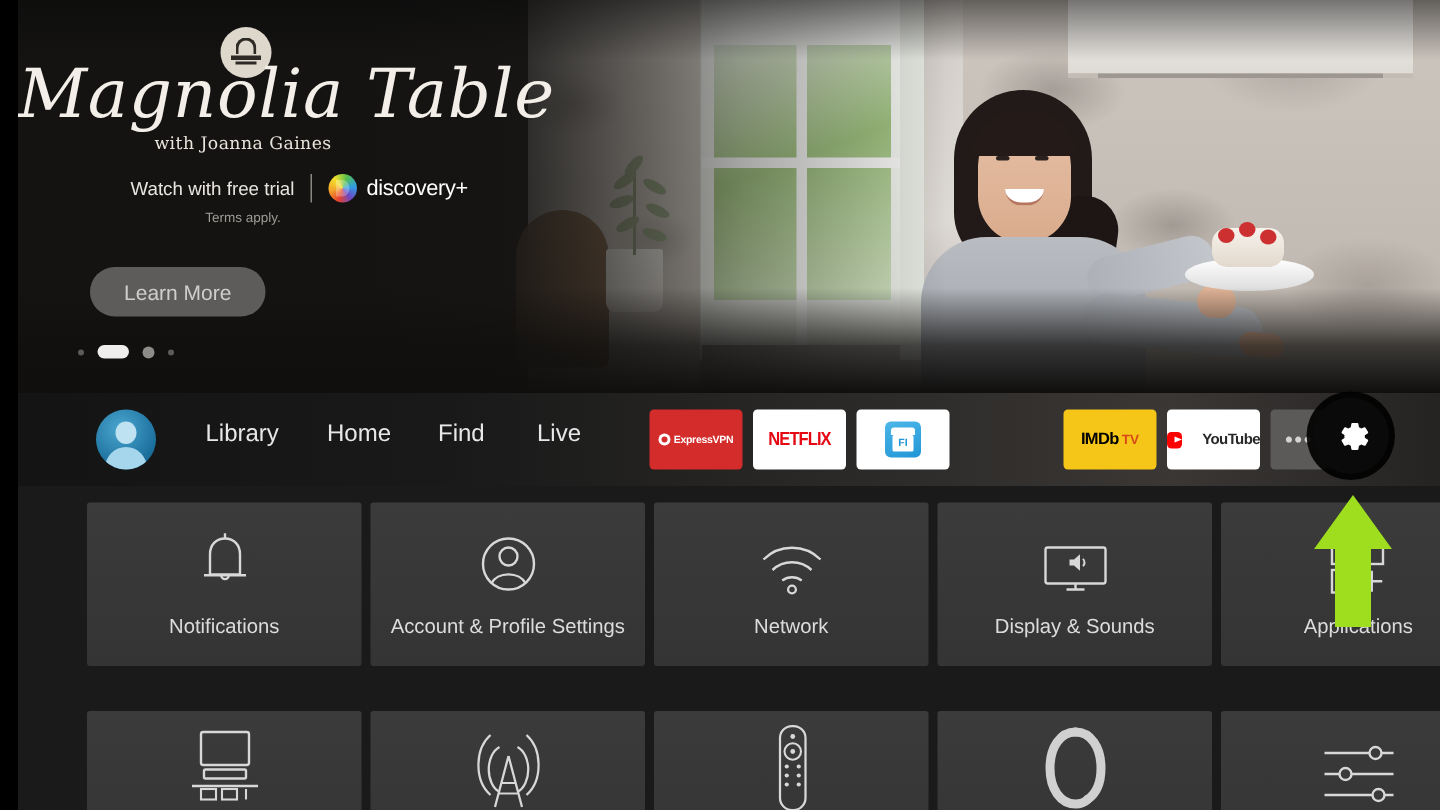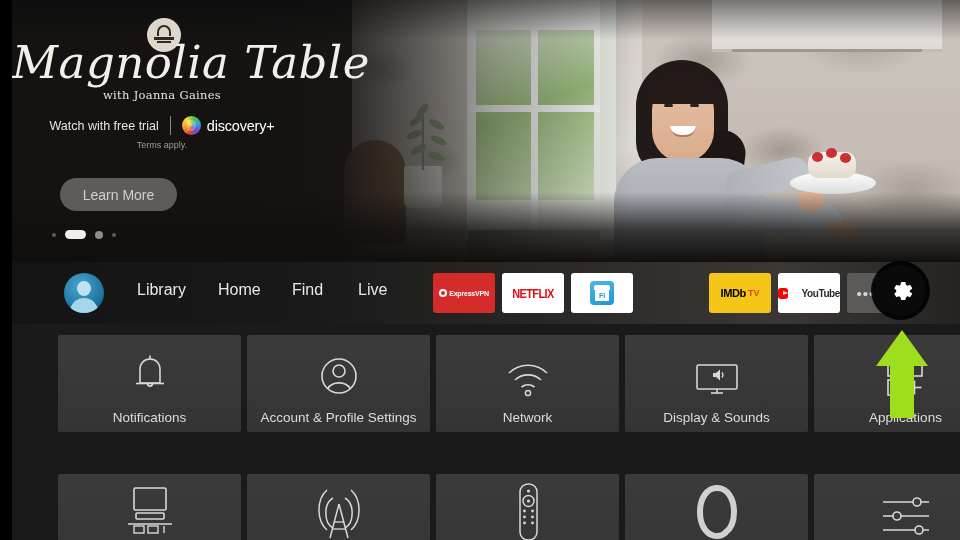--- a/index.html
+++ b/index.html
@@ -101,21 +101,21 @@
                 border:2.5px solid #2e2b27; border-bottom:none; border-radius:7px 7px 0 0;}
   .badge-t1 { position:absolute; left:1px; top:12px; width:20px; height:2.5px; background:#2e2b27;}
   .badge-t2 { position:absolute; left:4px; top:16px; width:14px; height:2px; background:#2e2b27;}
 
   .show-title { position:absolute; left:0; top:40px; width:300px; text-align:center;
      font-family:"DejaVu Serif", serif; font-style:italic; font-size:45px; color:#f2 efe9;
      color:#f3efe8; letter-spacing:.5px; line-height:1; white-space:nowrap; }
   .show-sub { position:absolute; left:0; top:88px; width:300px; text-align:center;
      font-family:"DejaVu Serif", serif; font-size:11.5px; color:#e9e4db; letter-spacing:.3px;}
   .trial-row { position:absolute; left:0; top:116px; width:300px; display:flex; align-items:center;
-     justify-content:center; gap:11px; }
+     justify-content:flex-end; gap:11px; }
   .trial-text { font-size:12.5px; color:#e8e5e0; }
   .trial-div { width:1px; height:19px; background:#8b8782; }
   .disc { display:flex; align-items:center; gap:6px; }
   .disc-logo { width:19px; height:19px; border-radius:50%; position:relative; overflow:hidden;
      background:conic-gradient(from 200deg,#e8412c,#f2a42b,#f5e02c,#57bf4c,#2f9fe0,#6b49c8,#e8412c); }
   .disc-logo:after { content:""; position:absolute; left:5px; top:4px; width:9px; height:11px;
      border-radius:0 50% 50% 0; background:rgba(255,255,255,.28); }
   .disc-name { font-size:14.5px; font-weight:normal; color:#fff; letter-spacing:-.2px; }
   .terms { position:absolute; left:0; top:140px; width:300px; text-align:center; font-size:9px; color:#9d9a95;}
 
@@ -178,21 +178,21 @@
   .yt-txt { font-size:10px; font-weight:bold; color:#282828; letter-spacing:-.4px;}
 
   .more-tile { background:#5c5a58; color:#d6d4d2; font-size:15px; letter-spacing:1px; }
 
   .gear-wrap { position:absolute; left:863px; top:265px; width:51px; height:51px; border-radius:50%;
      background:#0a0a0a; display:flex; align-items:center; justify-content:center;
      box-shadow:0 0 0 4px rgba(0,0,0,.9); }
 
   
   #tiles { position:absolute; left:0; top:330px; width:960px; height:210px; }
-  .tile { position:absolute; width:183px; height:97px; border-radius:2px;
+  .tile { position:absolute; width:183px; height:109px; border-radius:2px;
      background:linear-gradient(180deg,#3b3b3b,#343434);
      display:flex; flex-direction:column; align-items:center; }
   .tile .ic { height:68px; display:flex; align-items:flex-end; justify-content:center; padding-bottom:4px; }
   .tile .lbl { font-size:13.5px; color:#dcdcdc; text-align:center; line-height:17px; margin-top:6px; width:160px;}
   .tile2 { position:absolute; width:183px; height:72px; border-radius:2px;
      background:linear-gradient(180deg,#3b3b3b,#363636);
      display:flex; align-items:flex-end; justify-content:center; }
   .tile2 .ic2 { padding-bottom:2px; }
 
   

